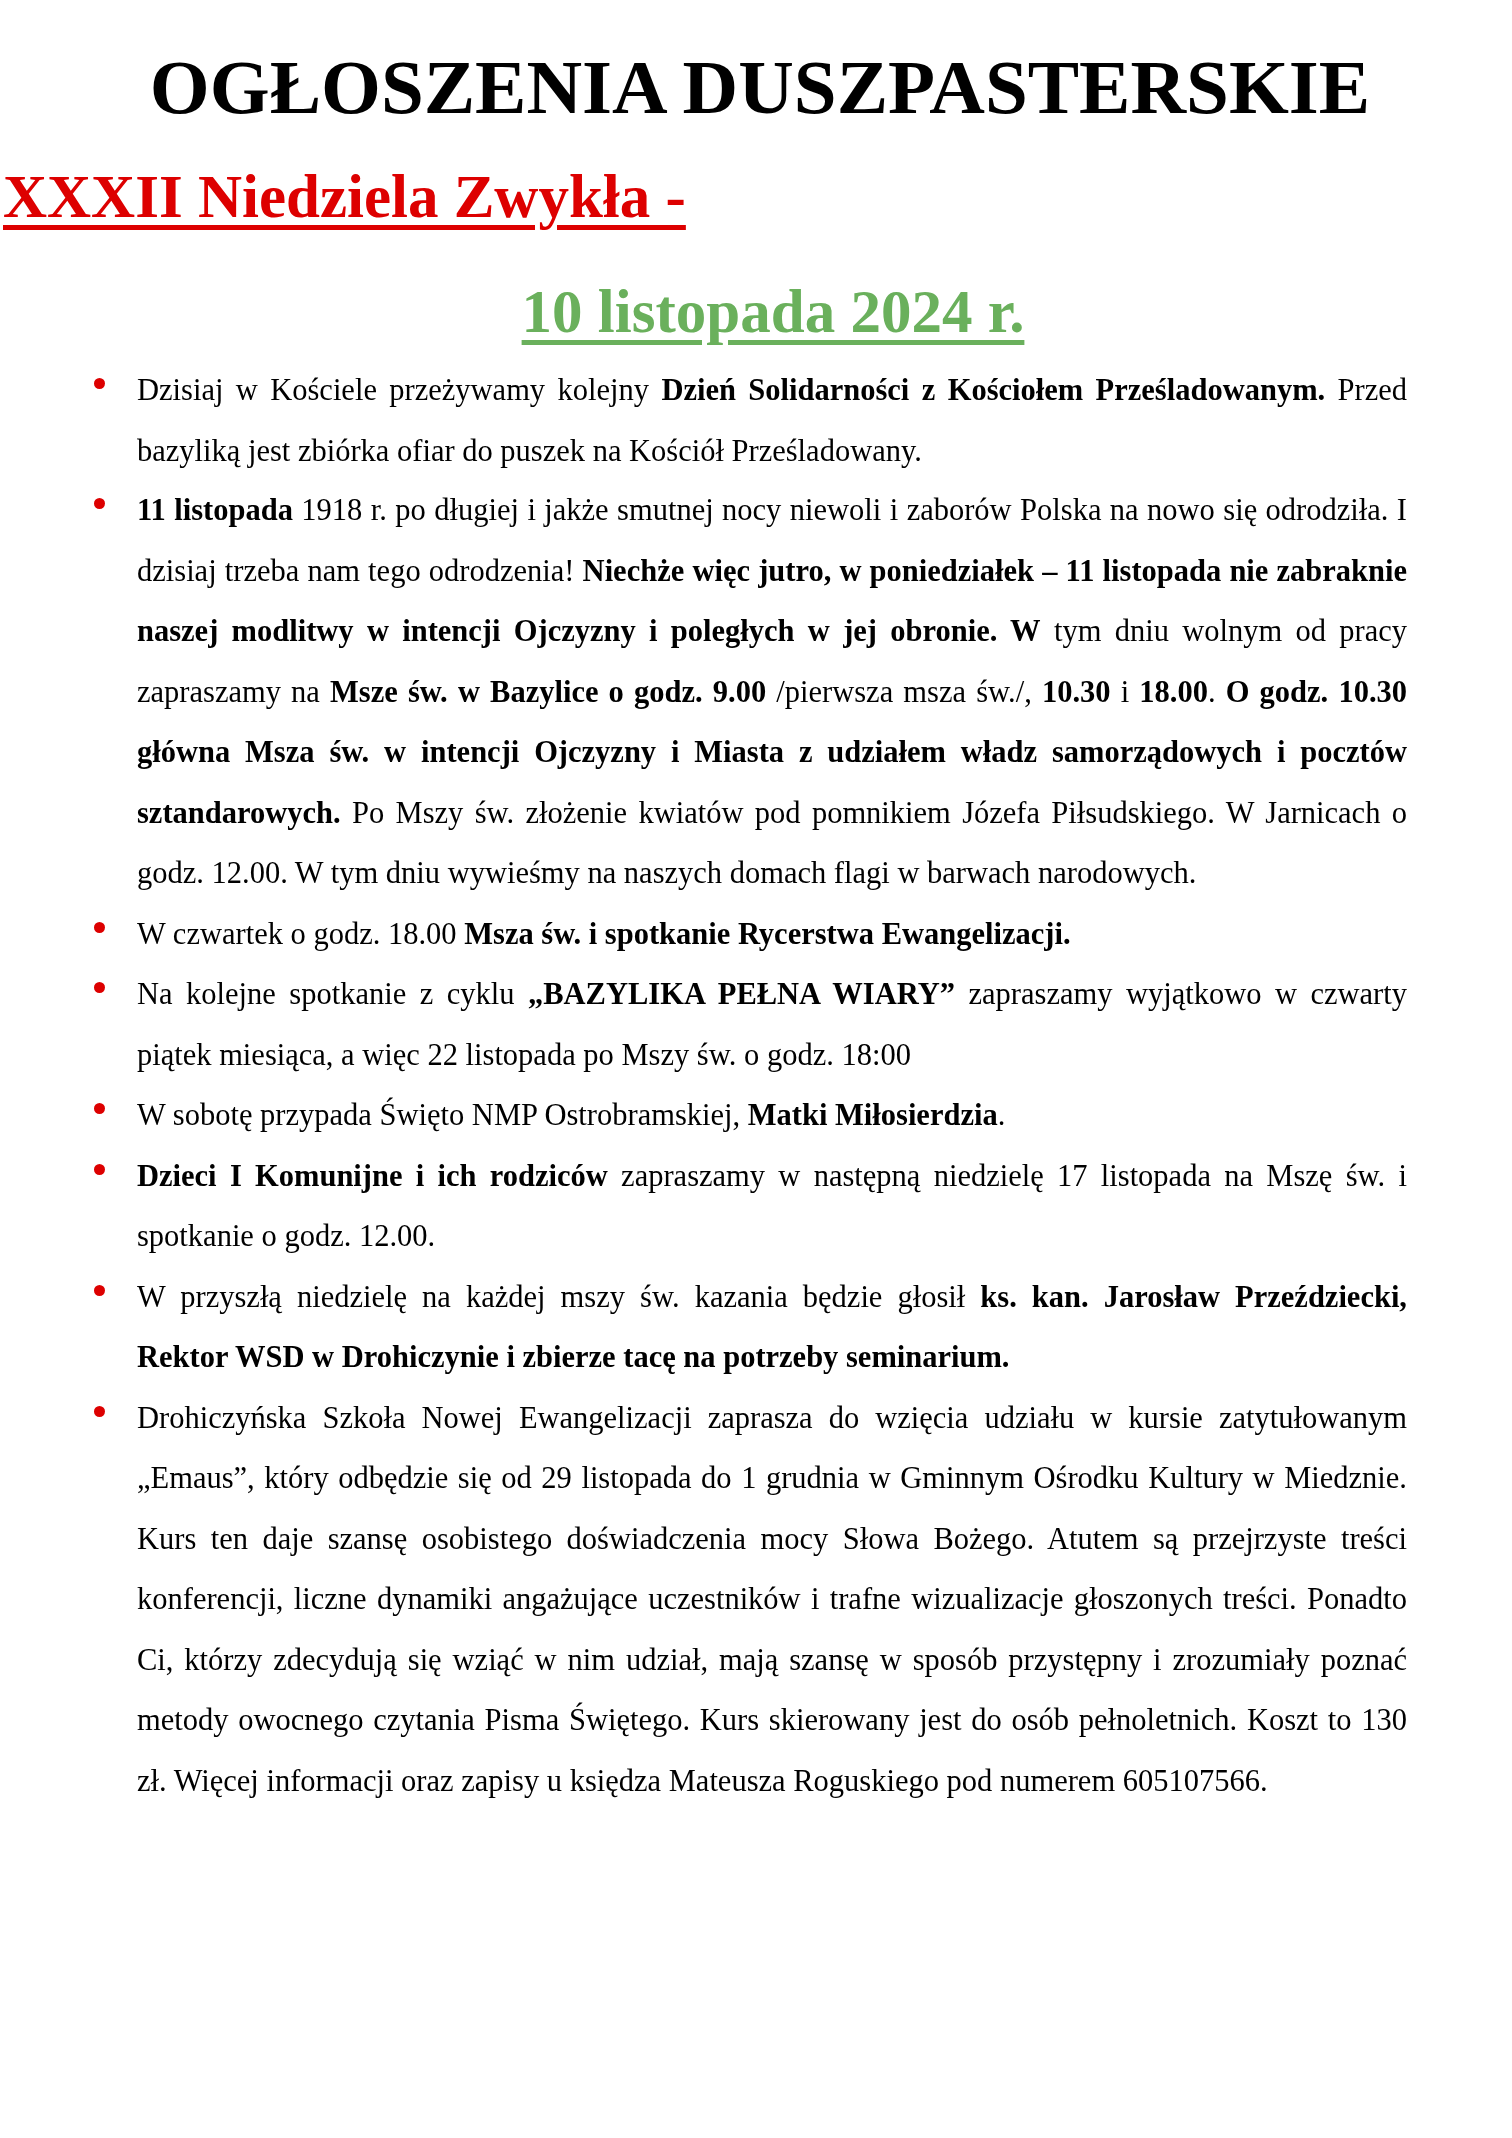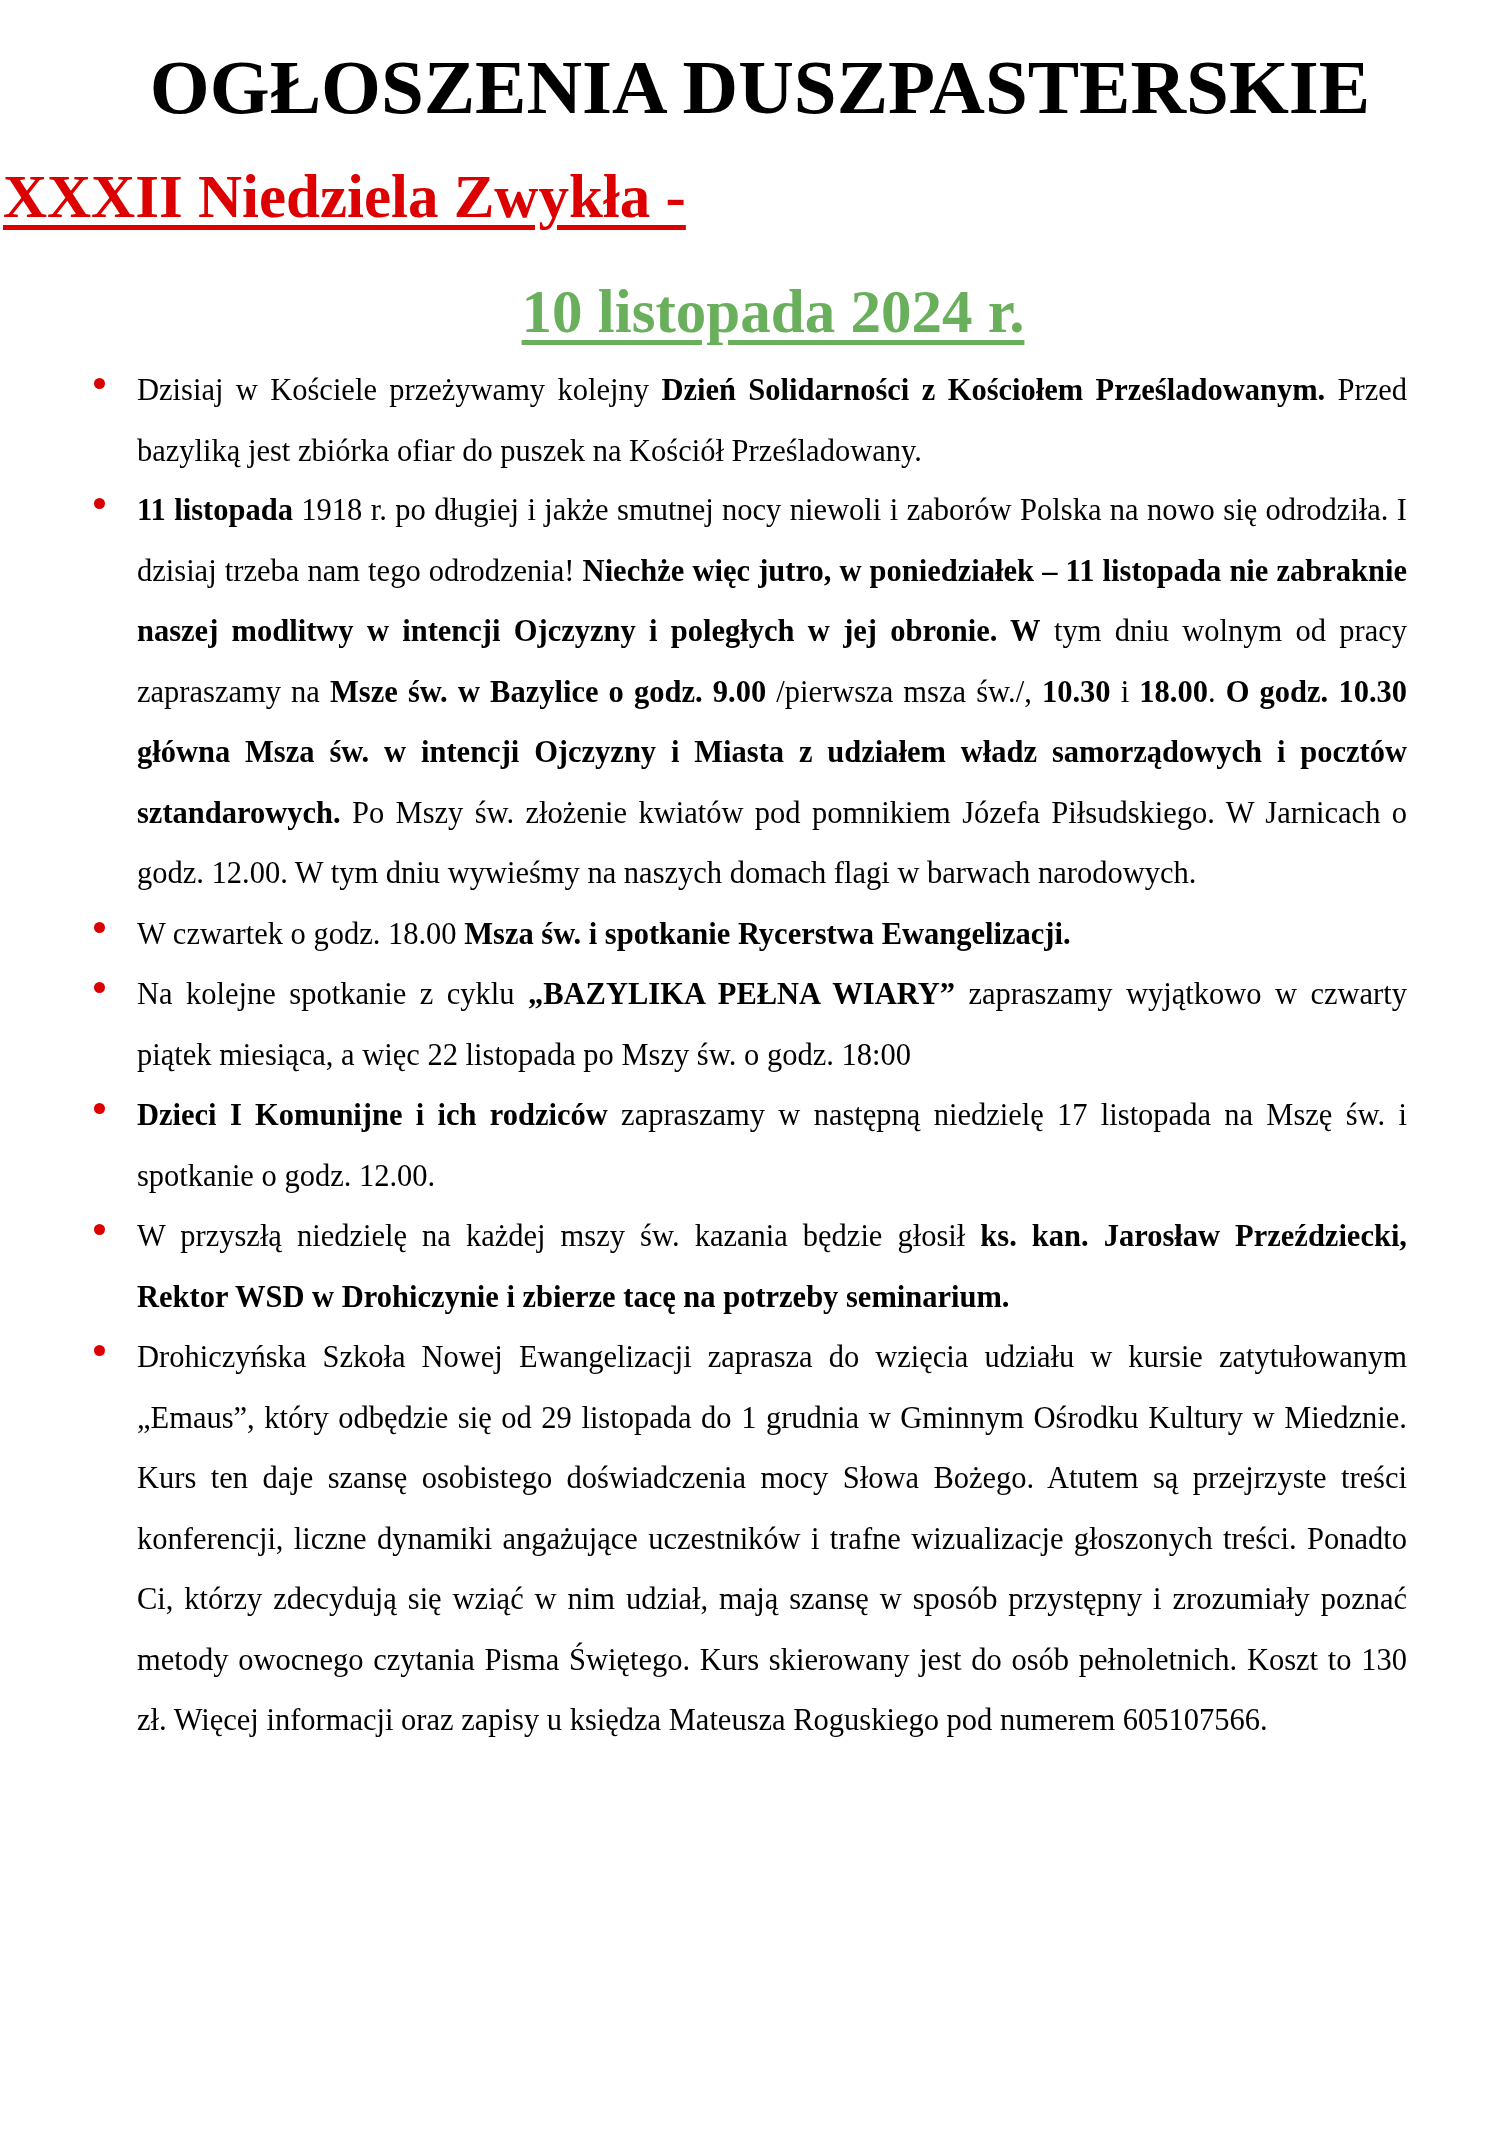--- a/index.html
+++ b/index.html
@@ -56,20 +56,21 @@
 
   <ul class="announcements">
     <li><span class="bullet"></span><span><span>Dzisiaj w Kościele przeżywamy kolejny </span><b>Dzień Solidarności z Kościołem Prześladowanym.</b><span> Przed bazyliką jest zbiórka ofiar do puszek na Kościół Prześladowany.</span></span></li>
 
     <li style="margin-top:-1px"><span class="bullet"></span><span><b>11 listopada</b><span> 1918 r. po długiej i jakże smutnej nocy niewoli i zaborów Polska na nowo się odrodziła. I dzisiaj trzeba nam tego odrodzenia! </span><b>Niechże więc jutro, w poniedziałek – 11 listopada nie zabraknie naszej modlitwy w intencji Ojczyzny i poległych w jej obronie. W</b><span> tym dniu wolnym od pracy zapraszamy na </span><b>Msze św. w Bazylice o godz. 9.00</b><span> /pierwsza msza św./, </span><b>10.30</b><span> i </span><b>18.00</b><span>. </span><b>O godz. 10.30 główna Msza św. w intencji Ojczyzny i Miasta z udziałem władz samorządowych i pocztów sztandarowych.</b><span> Po Mszy św. złożenie kwiatów pod pomnikiem Józefa Piłsudskiego. W Jarnicach o godz. 12.00. W tym dniu wywieśmy na naszych domach flagi w barwach narodowych.</span></span></li>
 
     <li><span class="bullet"></span><span><span>W czwartek o godz. 18.00 </span><b>Msza św. i spotkanie Rycerstwa Ewangelizacji.</b></span></li>
 
     <li><span class="bullet"></span><span><span>Na kolejne spotkanie z cyklu </span><b>„BAZYLIKA PEŁNA WIARY”</b><span> zapraszamy wyjątkowo w czwarty piątek miesiąca, a więc 22 listopada po Mszy św. o godz. 18:00</span></span></li>
 
+    <li><span class="bullet"></span><span><span>W sobotę przypada Święto NMP Ostrobramskiej, </span><b>Matki Miłosierdzia</b><span>.</span></span></li>
 
     <li><span class="bullet"></span><span><b>Dzieci I Komunijne i ich rodziców</b><span> zapraszamy w następną niedzielę 17 listopada na Mszę św. i spotkanie o godz. 12.00.</span></span></li>
 
     <li><span class="bullet"></span><span><span>W przyszłą niedzielę na każdej mszy św. kazania będzie głosił </span><b>ks. kan. Jarosław Przeździecki, Rektor WSD w Drohiczynie i zbierze tacę na potrzeby seminarium.</b></span></li>
 
     <li><span class="bullet"></span><span><span>Drohiczyńska Szkoła Nowej Ewangelizacji zaprasza do wzięcia udziału w kursie zatytułowanym „Emaus”, który odbędzie się od 29 listopada do 1 grudnia w Gminnym Ośrodku Kultury w Miedznie. Kurs ten daje szansę osobistego doświadczenia mocy Słowa Bożego. Atutem są przejrzyste treści konferencji, liczne dynamiki angażujące uczestników i trafne wizualizacje głoszonych treści. Ponadto Ci, którzy zdecydują się wziąć w nim udział, mają szansę w sposób przystępny i zrozumiały poznać metody owocnego czytania Pisma Świętego. Kurs skierowany jest do osób pełnoletnich. Koszt to 130 zł. Więcej informacji oraz zapisy u księdza Mateusza Roguskiego pod numerem 605107566.</span></span></li>
 
   </ul>
 </div>
 

